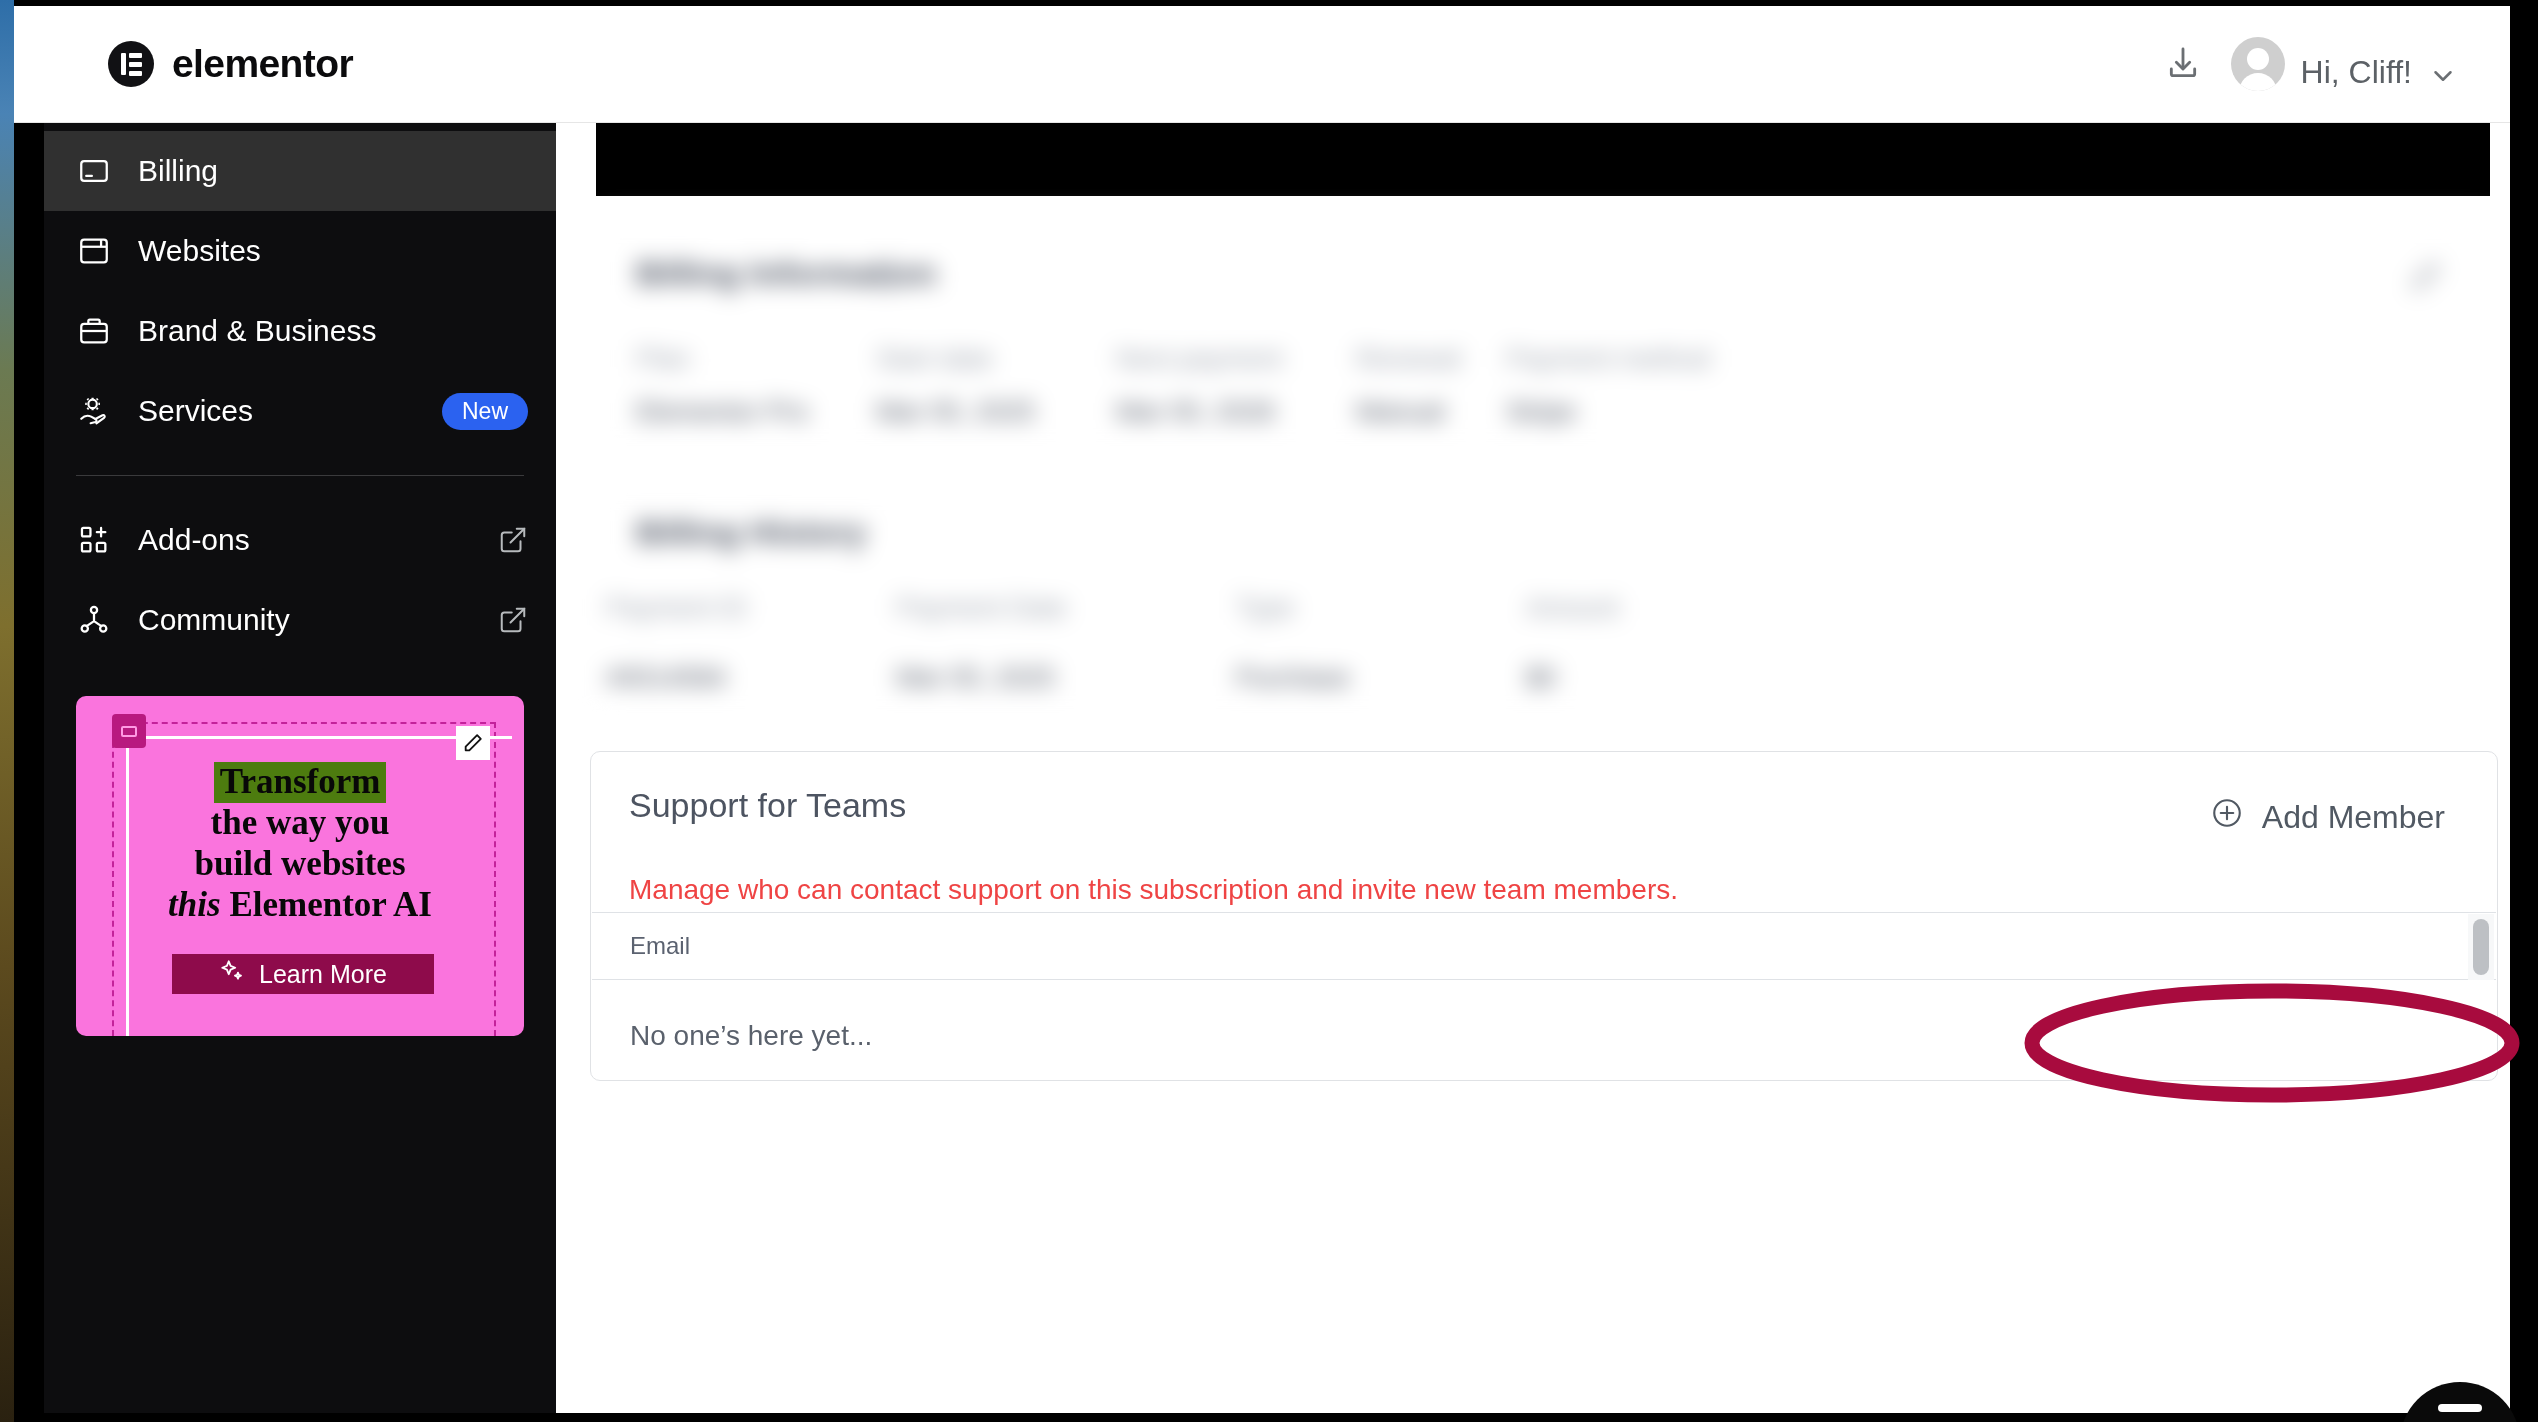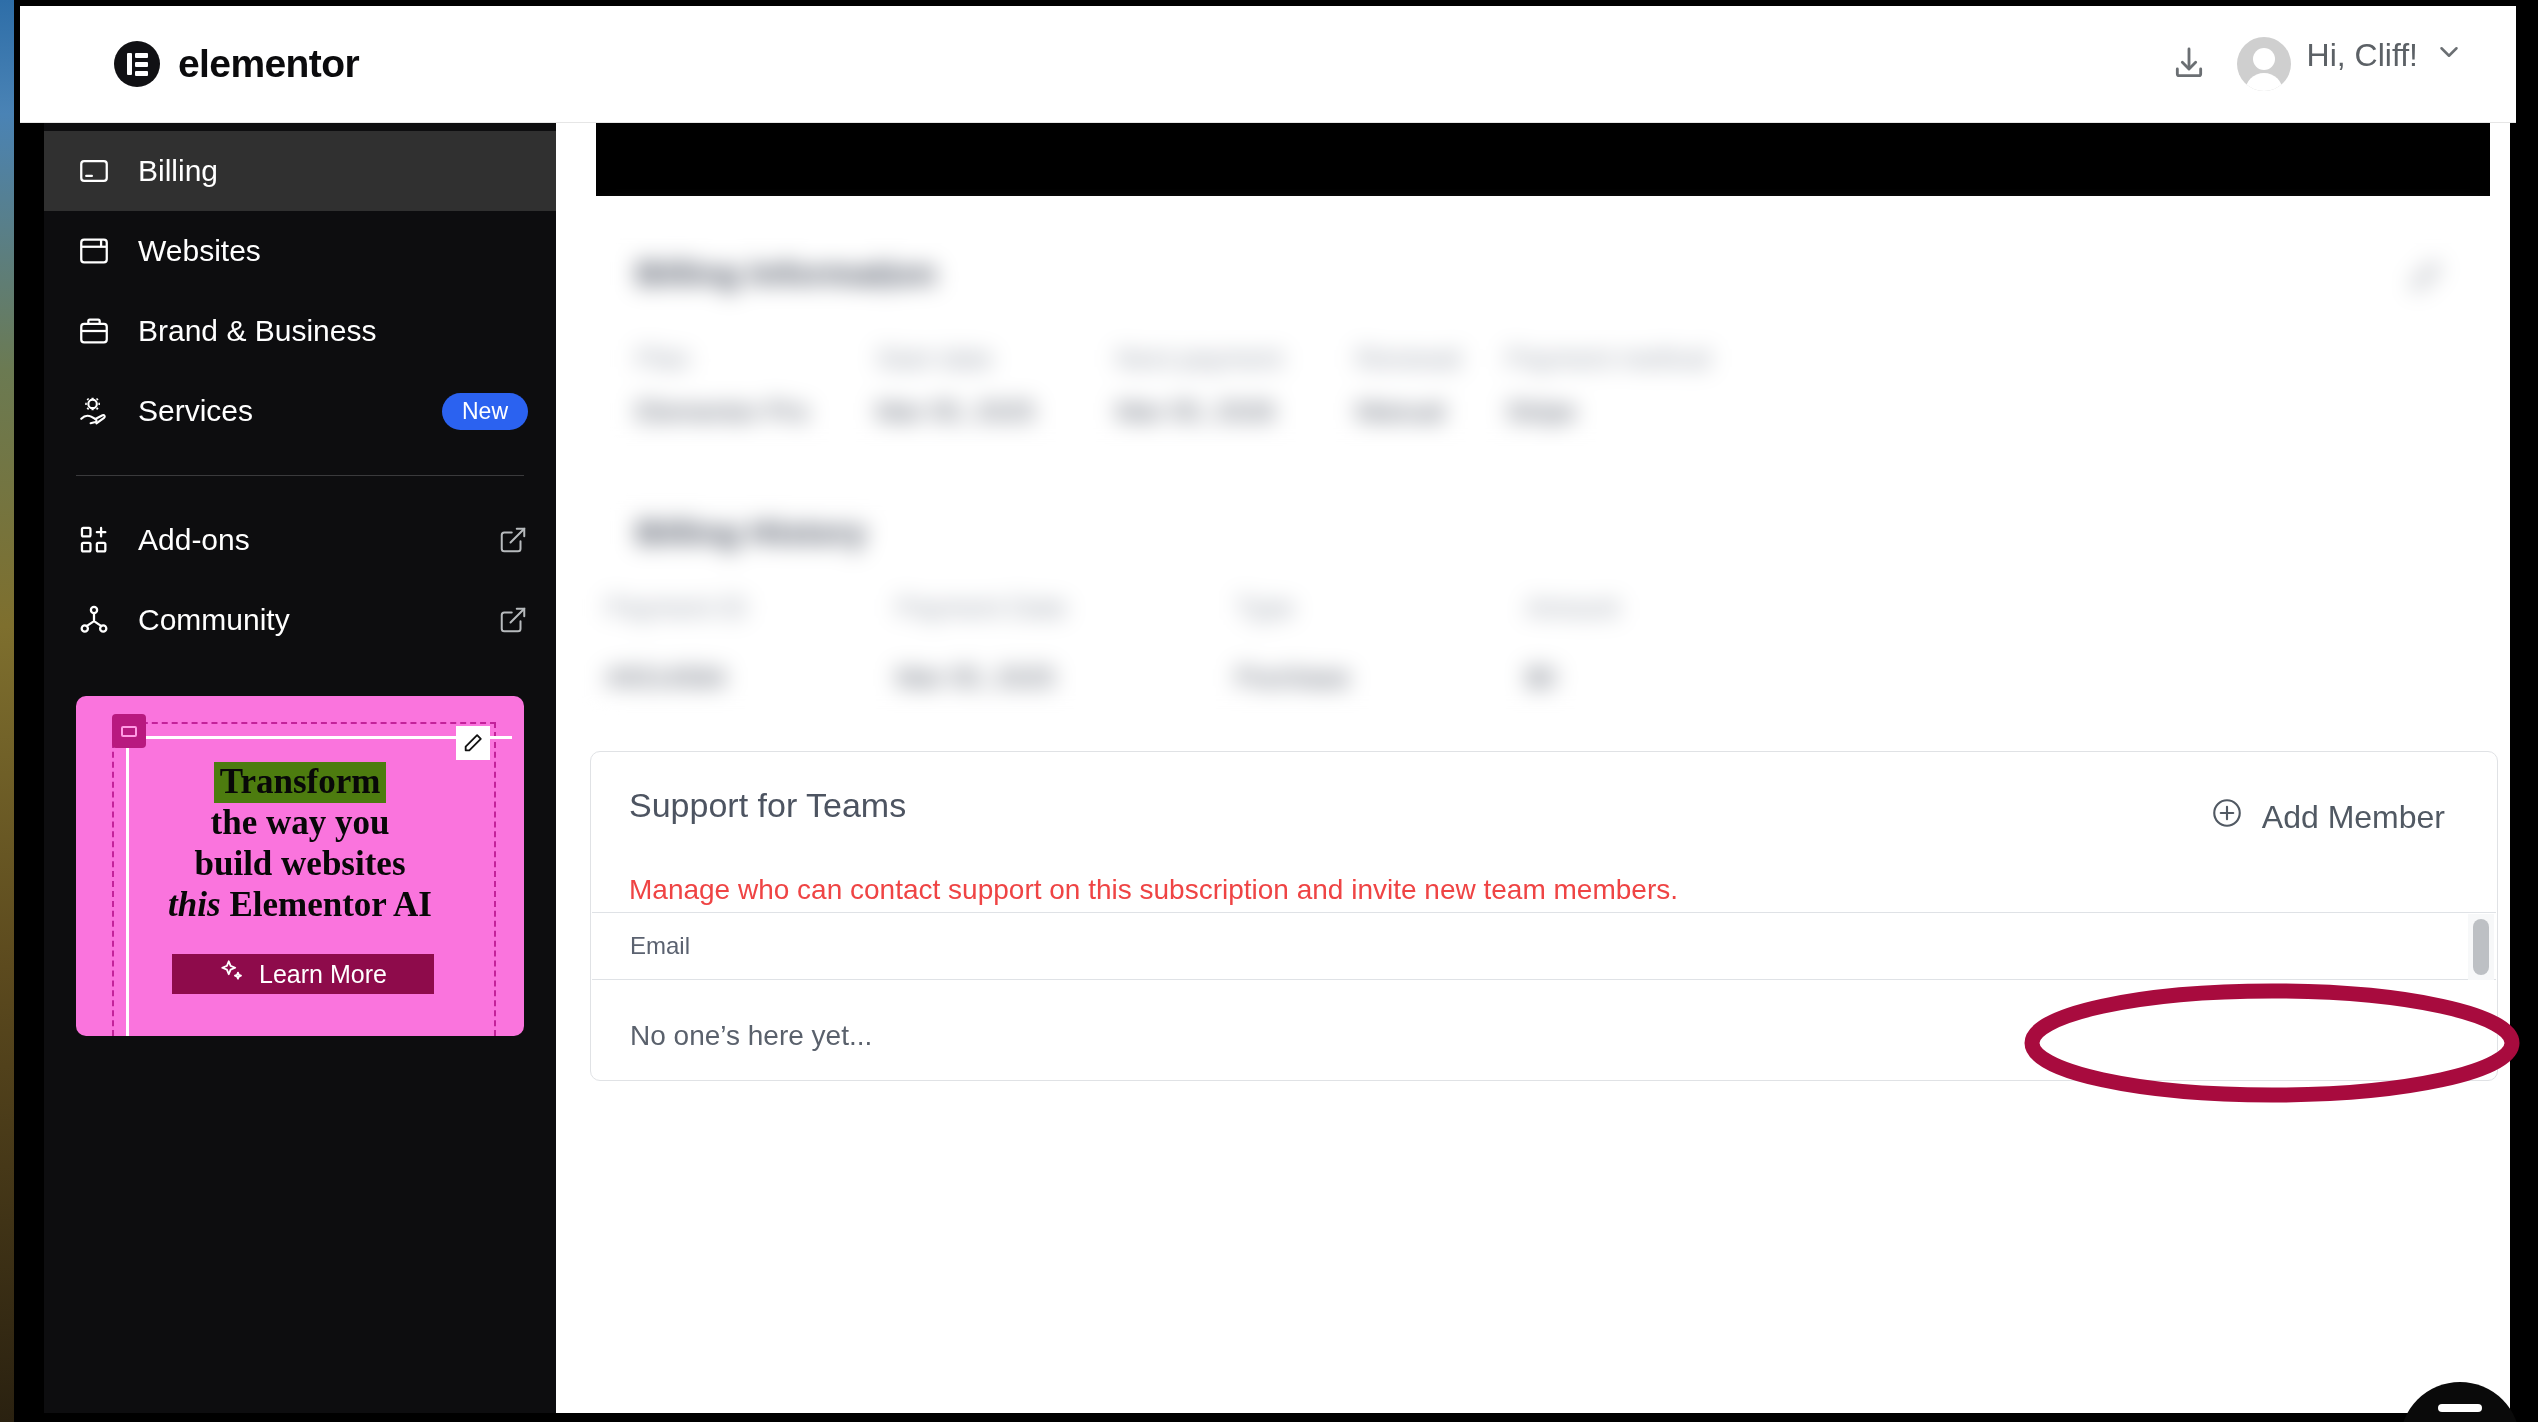--- a/index.html
+++ b/index.html
@@ -25,21 +25,21 @@
     height: 1422px;
     background: #000;
     border-top: 6px solid #000;
     border-left: 0px;
     overflow: hidden;
   }
 
   
   #topbar {
     position: absolute;
-    left: 20px;
+    left: 14px;
     top: 6px;
     width: 2496px;
     height: 117px;
     background: #ffffff;
     display: flex;
     align-items: center;
     border-bottom: 1px solid #e6e6e6;
   }
   #brand {
     display: flex;
@@ -77,21 +77,21 @@
     width: 54px; height: 54px;
     border-radius: 50%;
     background: #cfcfcf;
     overflow: hidden;
     position: relative;
     flex-shrink: 0;
   }
   #avatar .head { position: absolute; width: 22px; height: 22px; border-radius: 50%; background: #ffffff; left: 16px; top: 11px; }
   #avatar .body { position: absolute; width: 38px; height: 26px; border-radius: 19px 19px 0 0; background: #ffffff; left: 8px; top: 36px; }
   #greeting { font-size: 32px; color: #5c6166; }
-  #user-menu { display: flex; align-items: flex-start; gap: 16px; cursor: pointer; }
+  #user-menu { display: flex; align-items: flex-end; gap: 16px; cursor: pointer; }
 
   
   #sidebar {
     position: absolute;
     left: 44px;
     top: 123px;
     width: 512px;
     height: 1290px;
     background: #0d0d0f;
     color: #fff;

